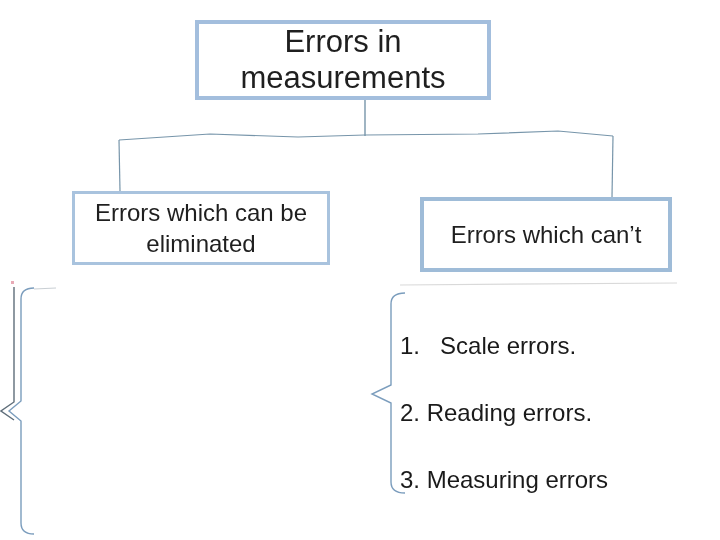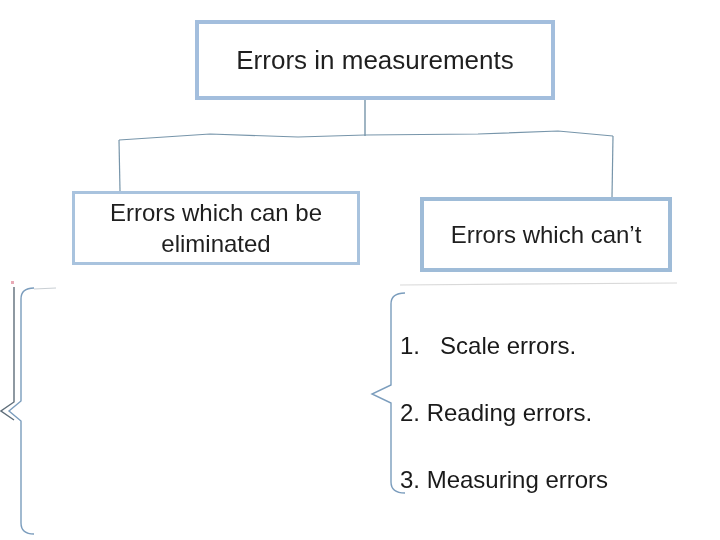--- a/index.html
+++ b/index.html
@@ -8,25 +8,25 @@
     background:#ffffff;
     font-family:"Liberation Sans",sans-serif;
     color:#1f1f1f;
   }
   .box{
     position:absolute;box-sizing:border-box;background:#ffffff;
     display:flex;flex-direction:column;align-items:center;justify-content:center;
     text-align:center;
   }
   #root-box{
-    left:195px;top:20px;width:360px;height:80px;
-    border:4px solid #a3bedd;font-size:26px;
+    left:195px;top:20px;width:296px;height:80px;
+    border:4px solid #a3bedd;font-size:31px;
   }
   #left-box{
-    left:72px;top:191px;width:288px;height:74px;
+    left:72px;top:191px;width:258px;height:74px;
     border:3px solid #a9c3de;font-size:24px;line-height:31px;
   }
   #right-box{
     left:420px;top:197px;width:252px;height:75px;
     border:4px solid #9fbcd8;font-size:24px;line-height:31px;
   }
   .list{position:absolute;font-size:24px;color:#1a1a1a;}
   #left-list{left:33px;top:297px;line-height:36px;white-space:pre;}
   #right-list{left:400px;top:301px;display:flex;flex-direction:column;gap:40px;line-height:27px;white-space:pre;margin-top:31px;}
   #overlay{position:absolute;left:0;top:0;width:720px;height:540px;pointer-events:none;}

